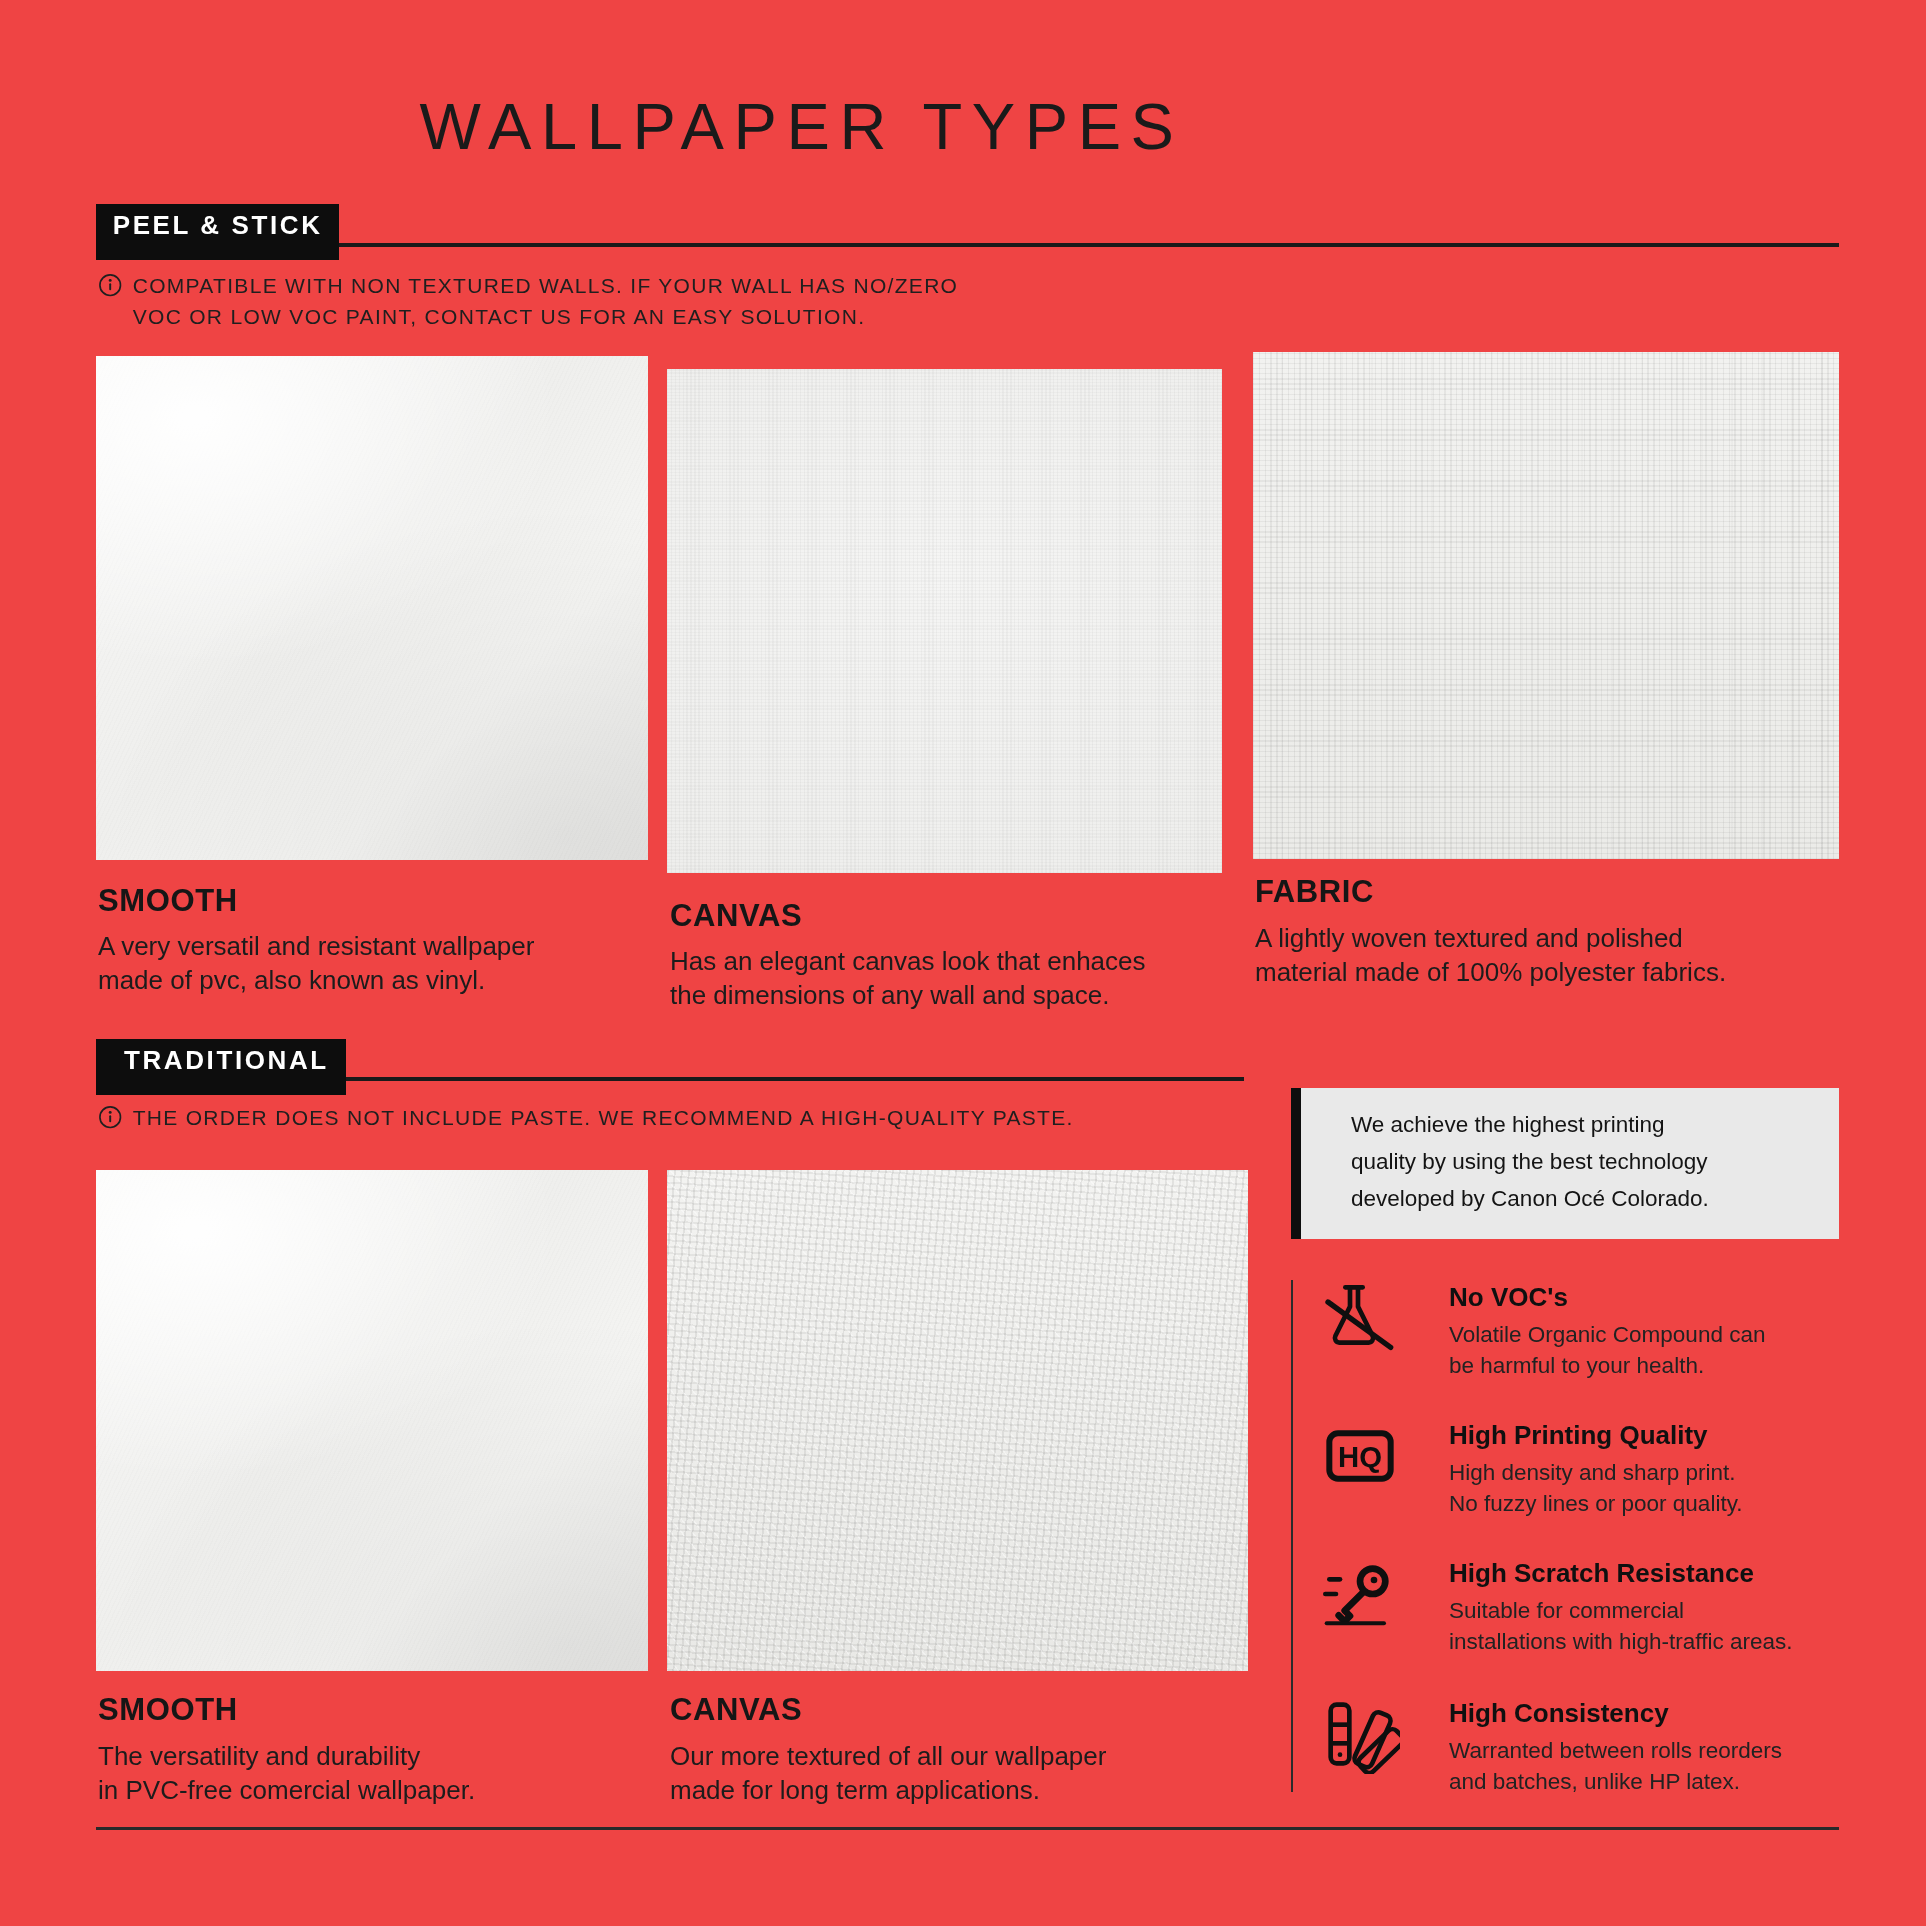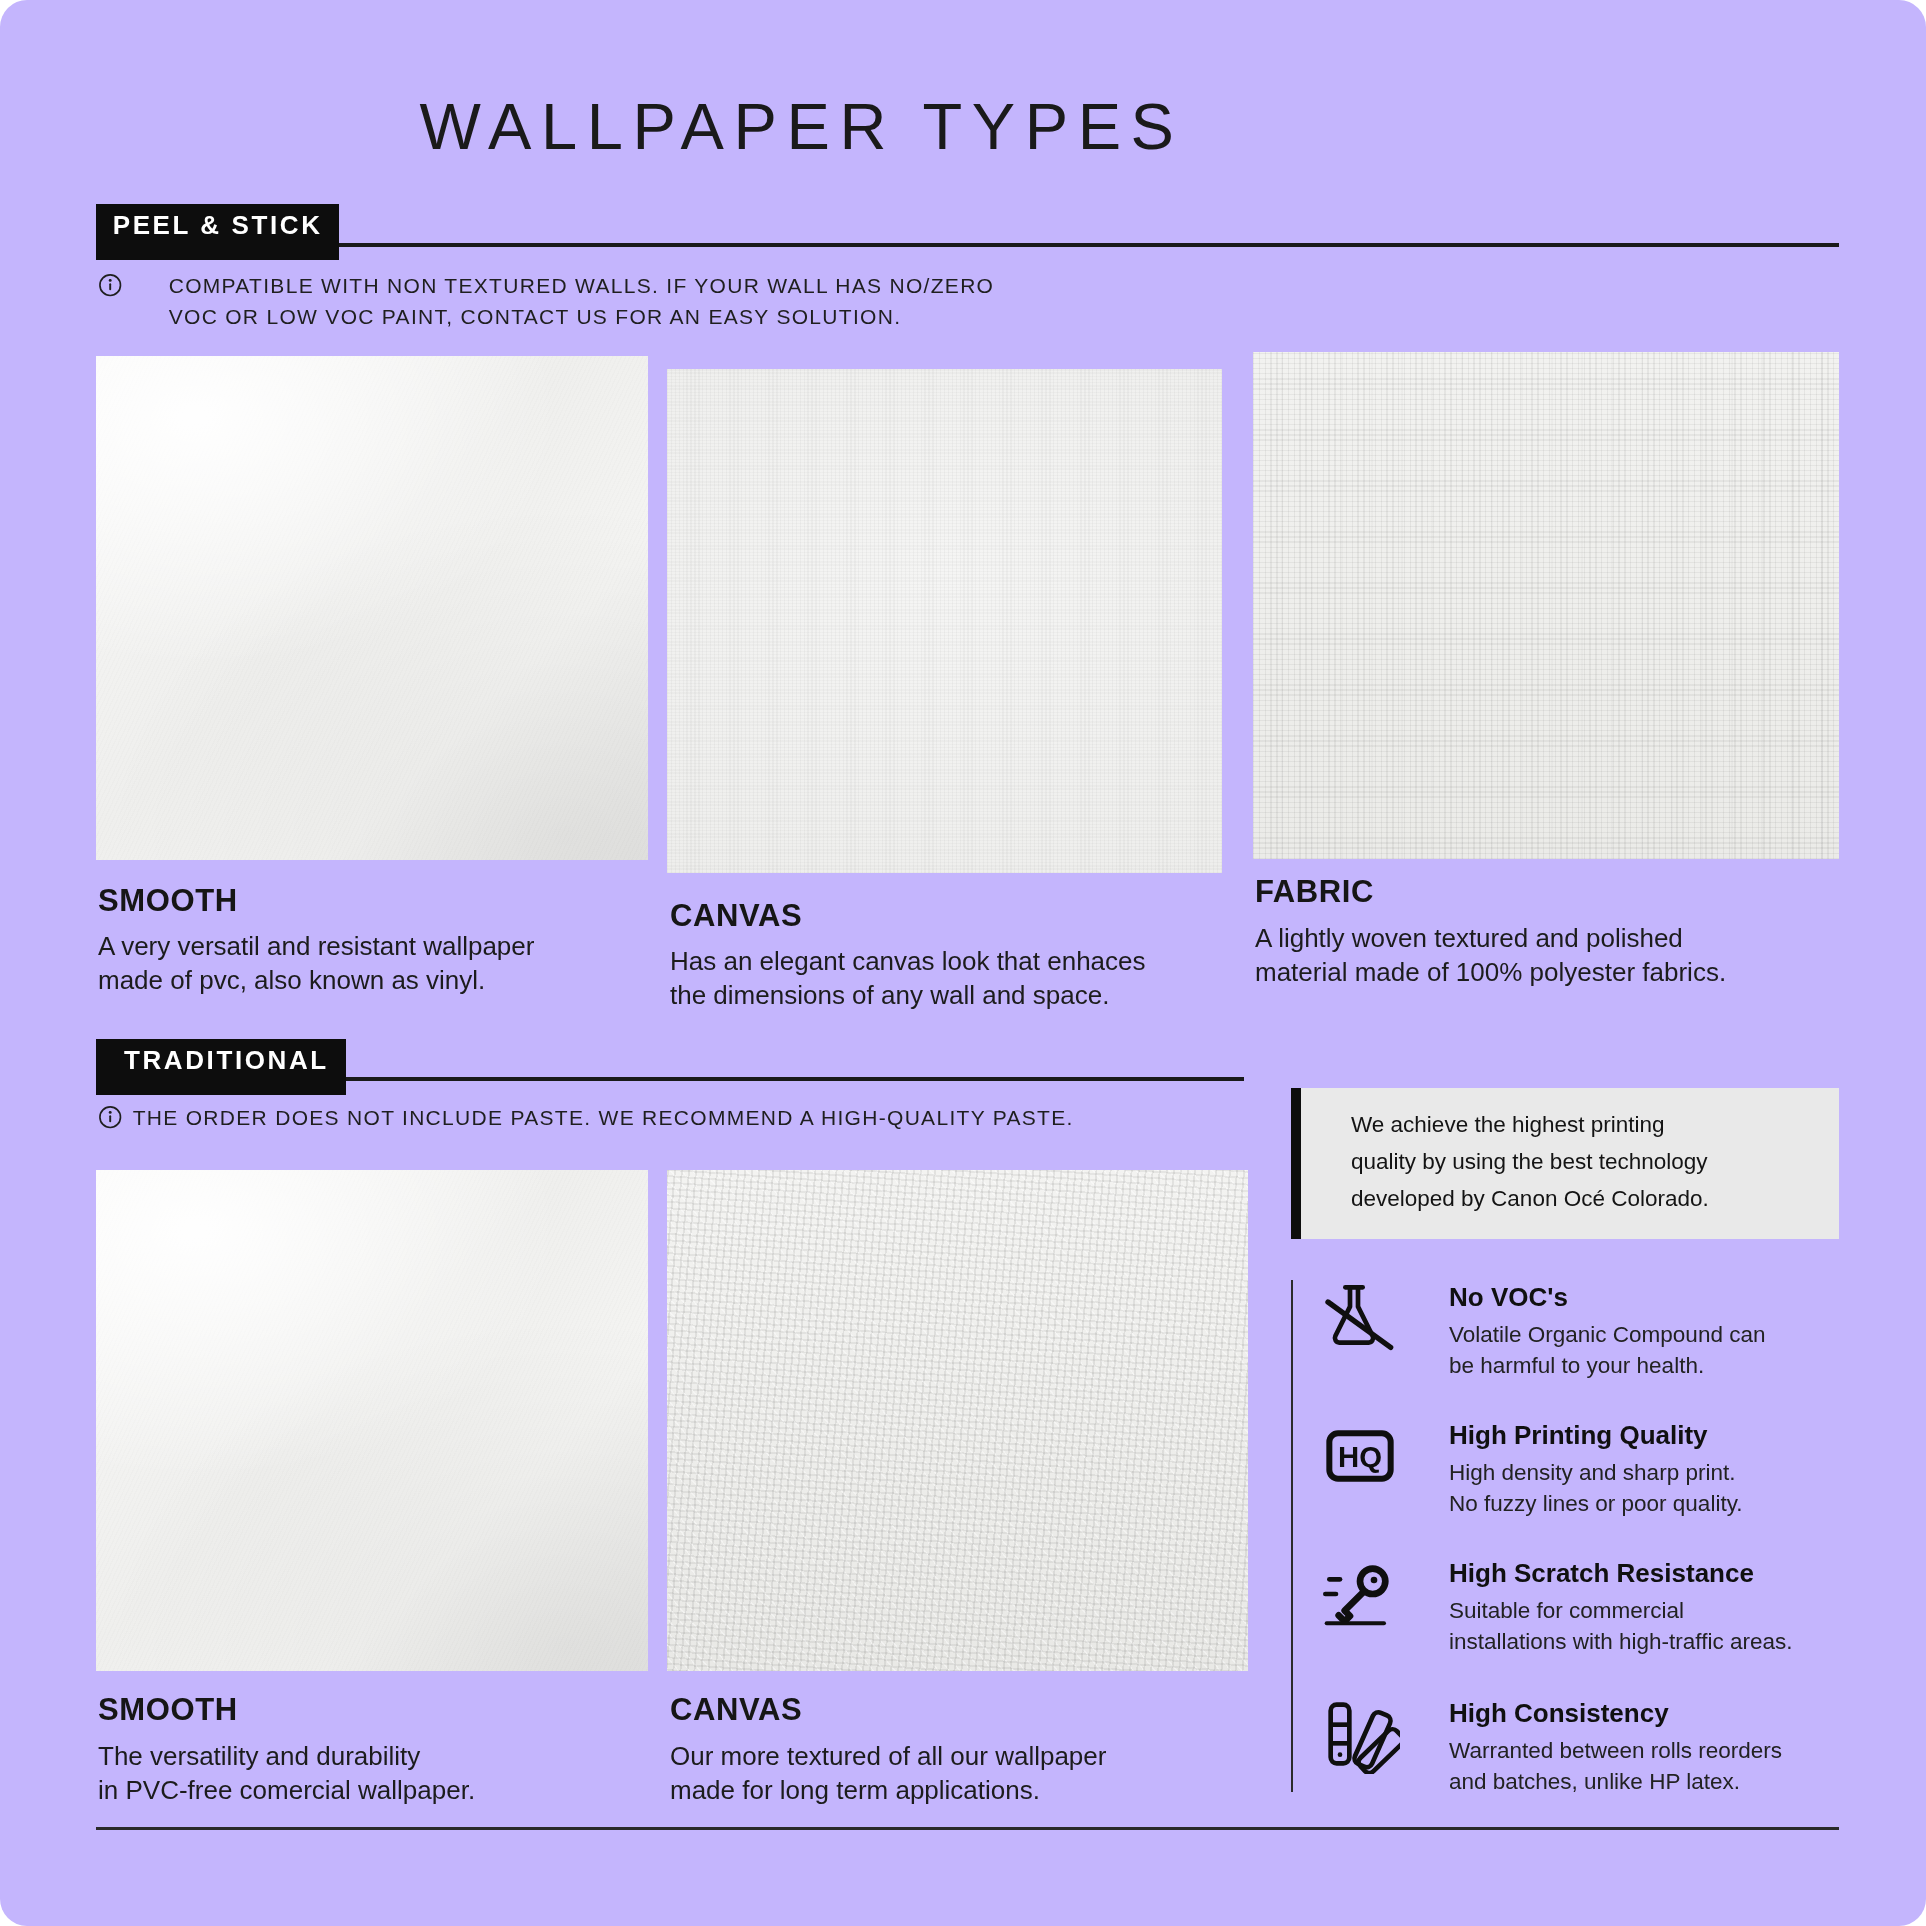--- a/index.html
+++ b/index.html
@@ -1,17 +1,17 @@
 <!DOCTYPE html>
 <html style="font-size:10.3px"><head>
 <meta charset="utf-8">
 <style>
   html,body{margin:0;padding:0;background:#ffffff;}
-  .canvas{position:relative;width:1926px;height:1926px;background:#c4b5fd;overflow:hidden;
-          font-family:"Liberation Sans","DejaVu Sans",sans-serif;color:#141414;border-radius:27px;}
+  .canvas{position:relative;width:1926px;height:1926px;background:#ef4444;overflow:hidden;
+          font-family:"Liberation Sans","DejaVu Sans",sans-serif;color:#141414;}
   .abs{position:absolute;}
   .preline{white-space:pre-line;}
 
   .page-title{left:0;top:89px;width:1603px;text-align:center;font-size:65px;
               letter-spacing:9.6px;font-weight:500;color:#1a1a1a;}
 
   .tag{background:#0d0d0d;color:#ffffff;height:56px;line-height:43px;
        padding:0 16.7px;font-size:26px;letter-spacing:2.6px;font-weight:600;}
   .rule{background:#1a1a1a;height:3.9px;}
 
@@ -58,21 +58,21 @@
 </head>
 <body>
 
 <div class="canvas">
 
   <div class="abs page-title">WALLPAPER TYPES</div>
 
   <div class="abs rule" style="left:96px;top:243px;width:1743px;"></div>
   <div class="abs tag" style="left:96px;top:204px;">PEEL &amp; STICK</div>
 
-  <div class="abs note-row" style="left:98px;top:270px;display:flex;gap:36px;">
+  <div class="abs note-row" style="left:98px;top:270px;display:flex;">
     <svg class="info-svg" width="24.4" height="24.4" viewBox="0 0 38 38" style="margin:2.6px 10.3px 0 0;">
       <circle cx="19" cy="19" r="16" fill="none" stroke="#1f1f1f" stroke-width="2.6"></circle>
       <circle cx="19" cy="11.5" r="2.3" fill="#1f1f1f"></circle>
       <rect x="17.5" y="16" width="3" height="11" rx="1.5" fill="#1f1f1f"></rect>
     </svg>
     <div class="note-text preline">COMPATIBLE WITH NON TEXTURED WALLS. IF YOUR WALL HAS NO/ZERO
 VOC OR LOW VOC PAINT, CONTACT US FOR AN EASY SOLUTION.</div>
   </div>
 
   <div class="abs" style="left:96px;top:356px;width:552px;height:504px;">

